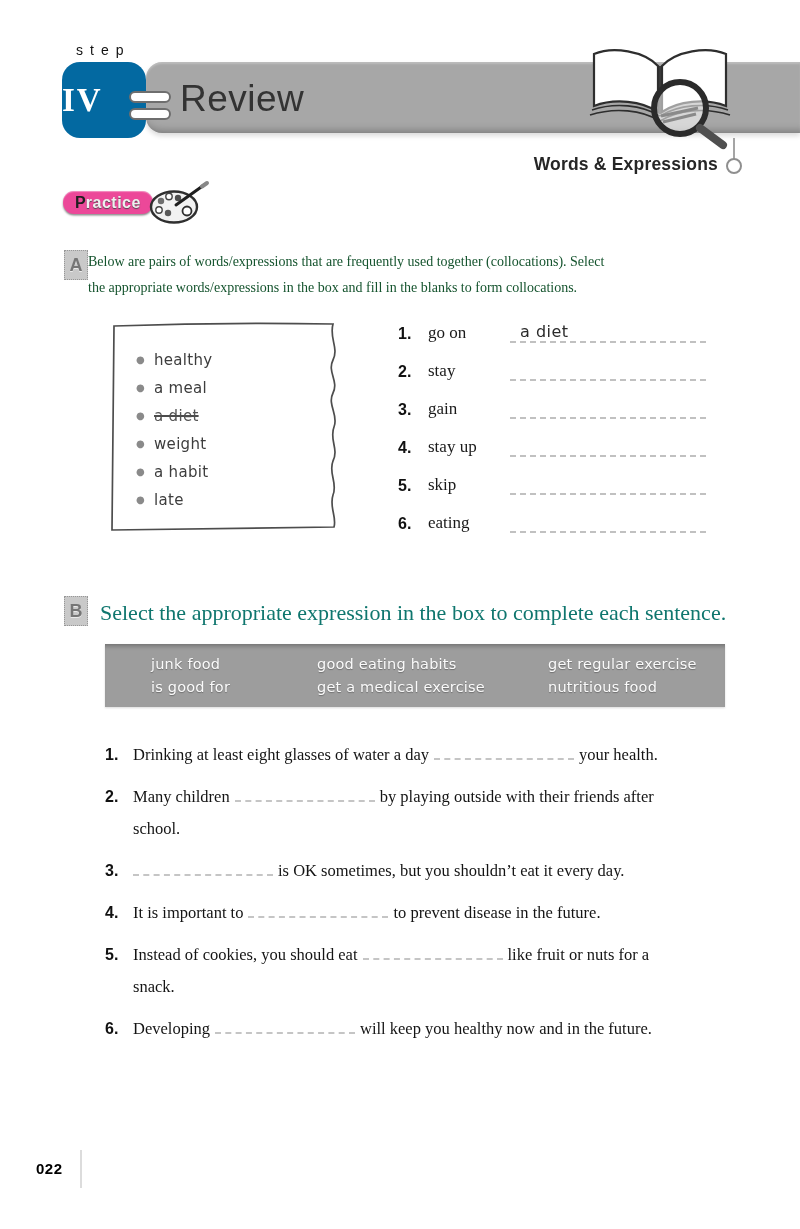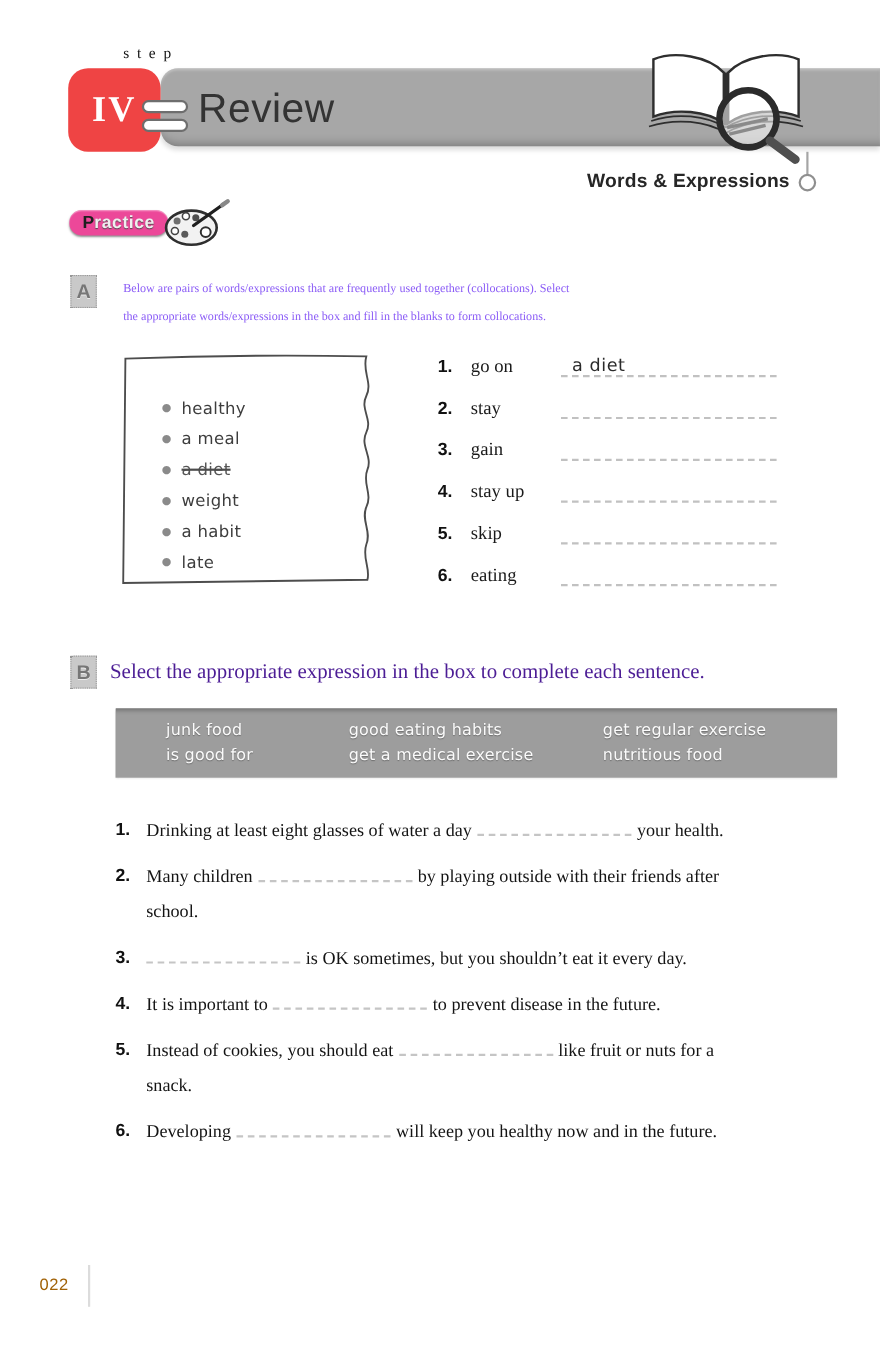--- a/index.html
+++ b/index.html
@@ -3,25 +3,25 @@
 <meta charset="utf-8">
 <style>
   html,body{margin:0;padding:0;}
   body{
     width:800px;height:1229px;position:relative;background:#ffffff;
     font-family:"Liberation Serif", serif;color:#1a1a1a;overflow:hidden;
   }
   
   .step-label{
     position:absolute;left:76px;top:42px;
-    font-family:Liberation Serif, serif;font-size:14px;letter-spacing:7px;color:#111;margin-left:36px;
+    font-family:Liberation Sans, sans-serif;font-size:14px;letter-spacing:7px;color:#111;
   }
   .step-badge{
-    position:absolute;left:62px;top:62px;width:84px;height:76px;background:#ef4444;
-    border-radius:18px;display:flex;align-items:center;justify-content:center;z-index:3;
+    position:absolute;left:62px;top:62px;width:84px;height:76px;background:#0369a1;
+    border-radius:18px;display:flex;align-items:center;z-index:3;
   }
   .step-badge span{
     font-family:"Liberation Serif", serif;font-weight:bold;font-size:33px;color:#fff;letter-spacing:2px;
   }
   .title-bar{
     position:absolute;left:146px;top:62px;width:654px;height:71px;background:#a7a7a7;
     border-radius:16px 0 0 16px;z-index:1;
     box-shadow:inset 0 -9px 10px -8px rgba(0,0,0,.33), inset 0 2px 2px rgba(255,255,255,.25), 0 3px 5px rgba(0,0,0,.14);
   }
   .title-bar .title{
@@ -56,66 +56,65 @@
   .palette-art{position:absolute;left:146px;top:180px;width:64px;height:46px;z-index:2;}
   
   .sec-badge{
     position:absolute;width:24px;height:30px;background:#c9c9c9;border:1px dotted #979797;
     display:flex;align-items:center;justify-content:center;
     font-family:"Liberation Sans", sans-serif;font-weight:bold;font-size:18px;color:#767676;
     text-shadow:0 1px 0 #eaeaea;box-sizing:border-box;
   }
   .sec-a-badge{left:64px;top:250px;}
   .sec-b-badge{left:64px;top:596px;}
-  .sec-a-text{position:absolute;left:112px;top:249px;font-size:11px;line-height:26px;color:#8b5cf6;}
+  .sec-a-text{position:absolute;left:88px;top:249px;font-size:14px;line-height:26px;color:#14532d;}
   .sec-a-text div{white-space:nowrap;}
-  .sec-b-text{position:absolute;left:100px;top:600px;font-size:19px;color:#4c1d95;white-space:nowrap;}
+  .sec-b-text{position:absolute;left:100px;top:600px;font-size:22px;color:#0f766e;white-space:nowrap;}
   
   .word-box{position:absolute;left:108px;top:318px;width:234px;height:218px;}
   .word-box svg{position:absolute;left:0;top:0;}
   .word-box ul{
-    position:absolute;left:24px;top:28px;margin:15px;padding:0;list-style:none;
+    position:absolute;left:24px;top:28px;margin:4px;padding:0;list-style:none;
     font-family:"DejaVu Sans", sans-serif;font-size:15px;color:#3d3d3d;letter-spacing:.3px;
   }
   .word-box li{height:28px;line-height:20px;}
   .word-box li .bullet{color:#8a8a8a;font-size:10px;margin-right:9px;vertical-align:2px;}
   .crossed{text-decoration:line-through;text-decoration-thickness:2px;text-decoration-color:#4c4c4c;color:#555;}
   
   .colloc-list{position:absolute;left:398px;top:320px;}
   .colloc-row{display:flex;align-items:flex-end;height:23px;margin-bottom:15px;}
   .cnum{width:30px;font-family:"Liberation Sans", sans-serif;font-weight:bold;font-size:16px;color:#111;}
   .cterm{width:82px;font-size:17px;}
   .cblank{width:196px;height:22px;border-bottom:2px dashed #c1c1c1;position:relative;}
   .canswer{
     position:absolute;left:10px;bottom:0px;font-family:"DejaVu Sans", sans-serif;
     font-size:16px;color:#2b2b2b;letter-spacing:.5px;
   }
   
   .expr-box{
     position:absolute;left:105px;top:644px;width:620px;height:63px;background:#9d9d9d;
     box-shadow:inset 0 5px 4px -3px rgba(0,0,0,.28), 0 1px 2px rgba(0,0,0,.15);
-    padding-left:36px;
   }
   .ecol{
     position:absolute;top:9px;font-family:"DejaVu Sans", sans-serif;font-size:14.5px;
     color:#fbfbfb;line-height:23px;text-shadow:0 1px 1px rgba(0,0,0,.3);letter-spacing:.2px;
   }
   .ecol.e1{left:46px;} .ecol.e2{left:212px;} .ecol.e3{left:443px;}
   
   .sentences{position:absolute;left:105px;top:739px;width:582px;}
   .sent{position:relative;padding-left:28px;font-size:16.5px;line-height:32px;margin-bottom:10px;color:#141414;}
   .snum{
     position:absolute;left:0;top:0;font-family:"Liberation Sans", sans-serif;
     font-weight:bold;font-size:16px;line-height:32px;color:#111;
   }
   .sblank{display:inline-block;width:140px;height:14px;border-bottom:2px dashed #c5c5c5;margin:0 5px;}
   
   .page-num{
     position:absolute;left:36px;top:1160px;font-family:"Liberation Sans", sans-serif;
-    font-weight:normal;font-size:15px;color:#a16207;letter-spacing:.5px;
+    font-weight:bold;font-size:15px;color:#000000;letter-spacing:.5px;
   }
   .footer-rule{position:absolute;left:80px;top:1150px;width:2px;height:38px;background:#dcdcdc;}
 </style>
 </head>
 <body>
 
 <div class="step-label">step</div>
 
 <div class="step-badge">
   <span>IV</span>

